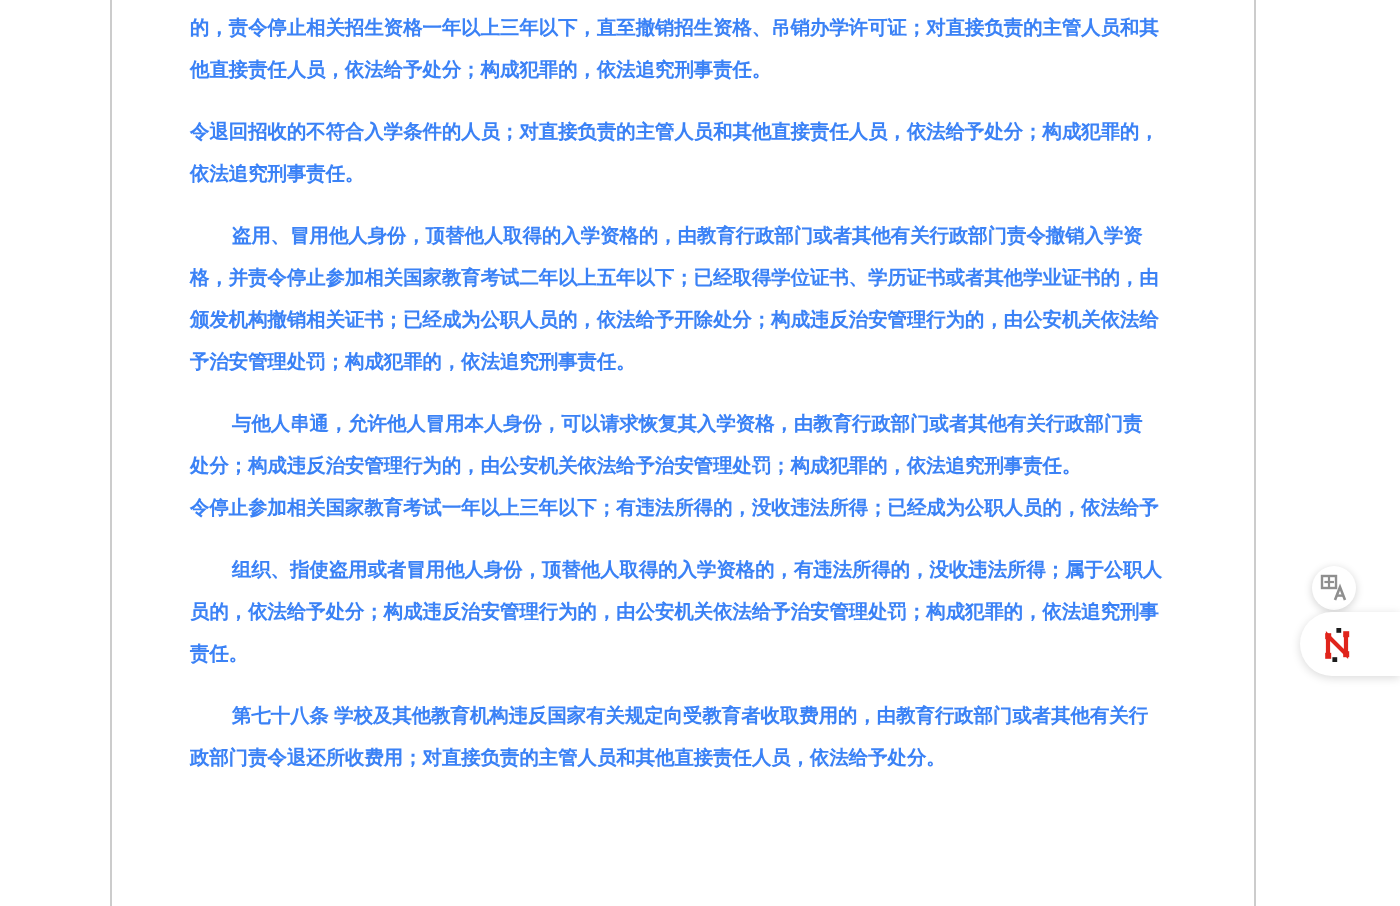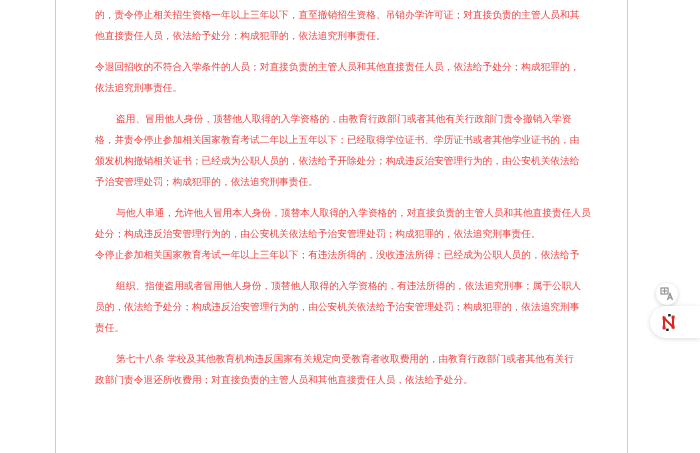--- a/index.html
+++ b/index.html
@@ -20,21 +20,22 @@
   }
   .page-rule.left  { left: 55px; }
   .page-rule.right { left: 627px; }
 
   
   .doc-body {
     position: absolute;
     left: 95px;
     top: 4px;
     width: 492px;
-    color: #ef4444;
+    color: #3b82f6;
+    font-weight: bold;
   }
   .para { margin-bottom: 10px; }
   .line {
     font-size: 9.7px;
     line-height: 21px;
     white-space: pre;
     letter-spacing: 0;
   }
   .line.indent { padding-left: 21px; }
 
@@ -77,26 +78,26 @@
       <div class="line">令退回招收的不符合入学条件的人员；对直接负责的主管人员和其他直接责任人员，依法给予处分；构成犯罪的，</div>
       <div class="line">依法追究刑事责任。</div>
     </div>
     <div class="para">
       <div class="line indent">盗用、冒用他人身份，顶替他人取得的入学资格的，由教育行政部门或者其他有关行政部门责令撤销入学资</div>
       <div class="line">格，并责令停止参加相关国家教育考试二年以上五年以下；已经取得学位证书、学历证书或者其他学业证书的，由</div>
       <div class="line">颁发机构撤销相关证书；已经成为公职人员的，依法给予开除处分；构成违反治安管理行为的，由公安机关依法给</div>
       <div class="line">予治安管理处罚；构成犯罪的，依法追究刑事责任。</div>
     </div>
     <div class="para">
-      <div class="line indent">与他人串通，允许他人冒用本人身份，顶替本人取得的入学资格的，对直接负责的主管人员和其他直接责任人员</div>
+      <div class="line indent">与他人串通，允许他人冒用本人身份，可以请求恢复其入学资格，由教育行政部门或者其他有关行政部门责</div>
       <div class="line">处分；构成违反治安管理行为的，由公安机关依法给予治安管理处罚；构成犯罪的，依法追究刑事责任。</div>
       <div class="line">令停止参加相关国家教育考试一年以上三年以下；有违法所得的，没收违法所得；已经成为公职人员的，依法给予</div>
     </div>
     <div class="para">
-      <div class="line indent">组织、指使盗用或者冒用他人身份，顶替他人取得的入学资格的，有违法所得的，依法追究刑事；属于公职人</div>
+      <div class="line indent">组织、指使盗用或者冒用他人身份，顶替他人取得的入学资格的，有违法所得的，没收违法所得；属于公职人</div>
       <div class="line">员的，依法给予处分；构成违反治安管理行为的，由公安机关依法给予治安管理处罚；构成犯罪的，依法追究刑事</div>
       <div class="line">责任。</div>
     </div>
     <div class="para">
       <div class="line indent">第七十八条 学校及其他教育机构违反国家有关规定向受教育者收取费用的，由教育行政部门或者其他有关行</div>
       <div class="line">政部门责令退还所收费用；对直接负责的主管人员和其他直接责任人员，依法给予处分。</div>
     </div>
   </div>
 
 <div class="float-btn translate-btn">

